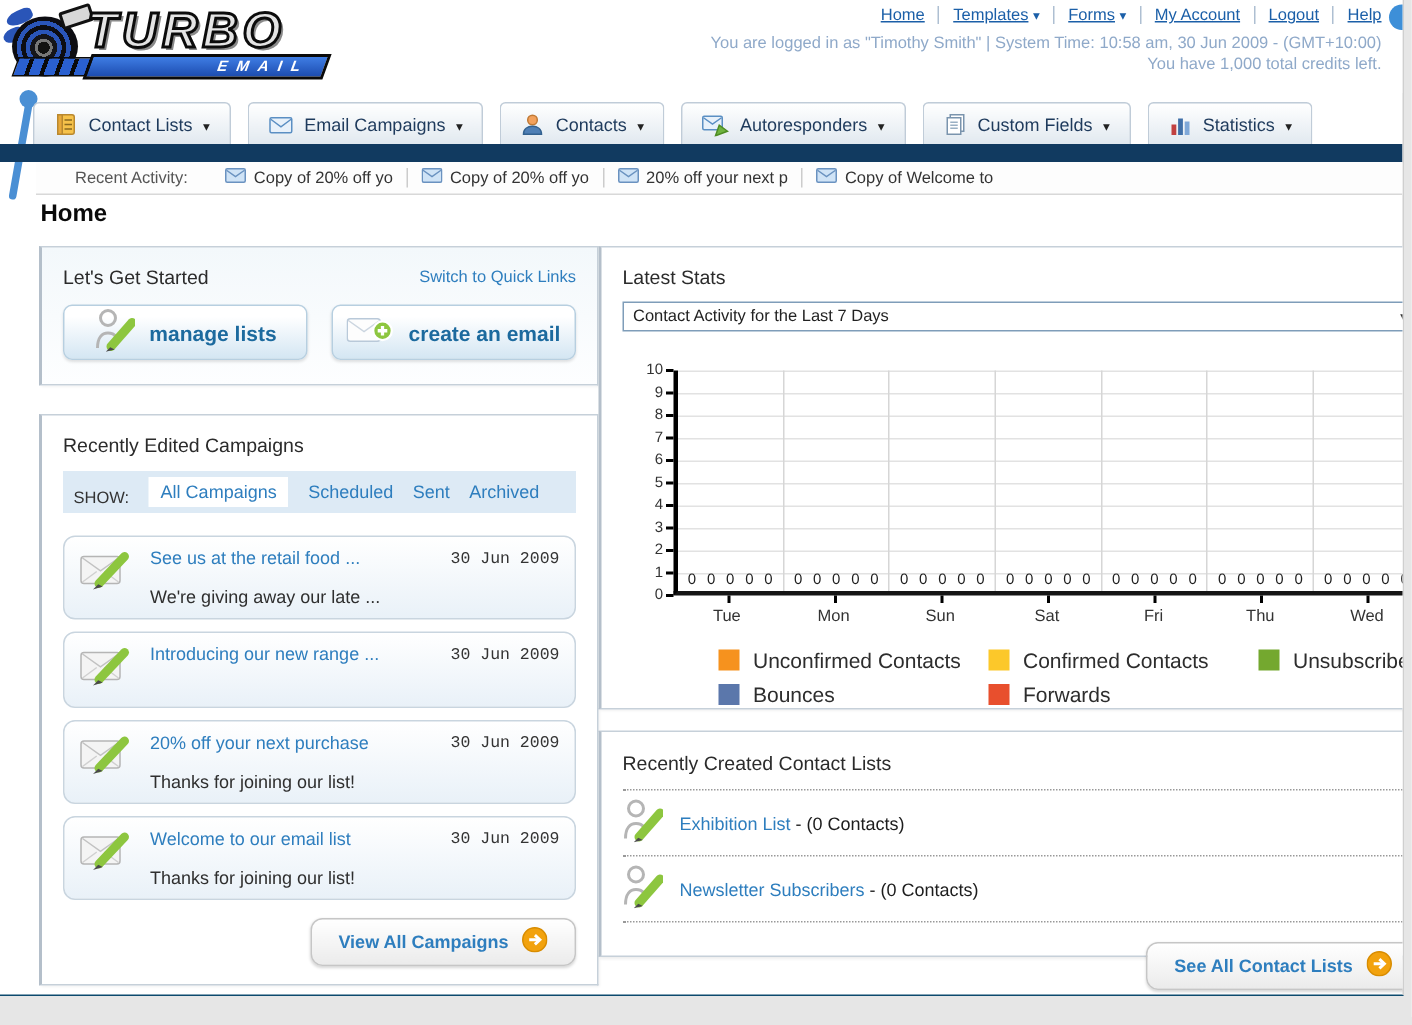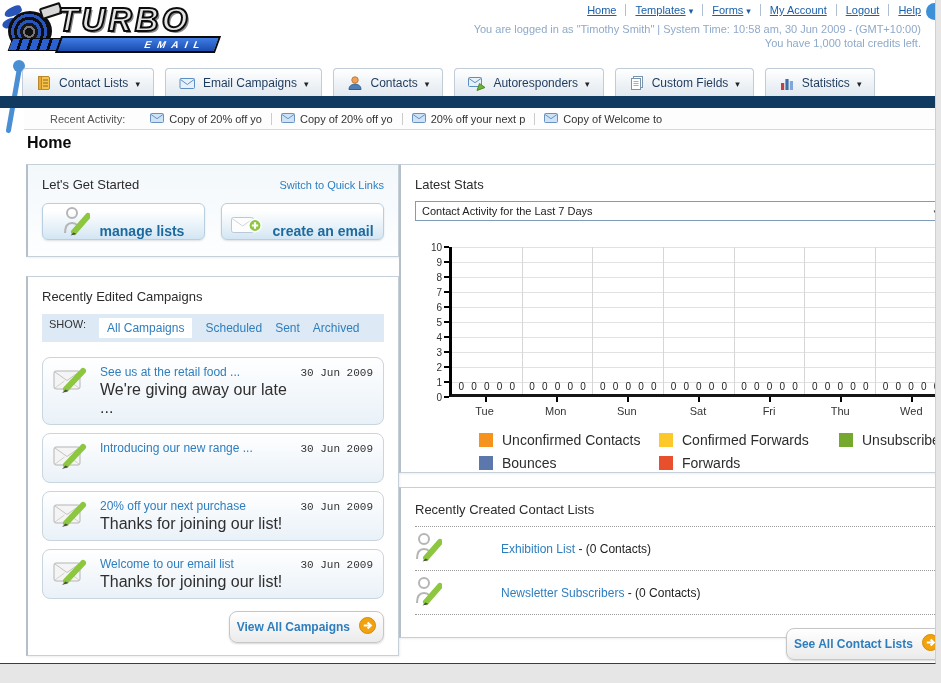--- a/index.html
+++ b/index.html
@@ -67,40 +67,40 @@
 
   .panel { background:#fff; border:1px solid #c6d0d9; border-left:2px solid #b4bfca;
            box-shadow:1px 1px 2px rgba(0,0,0,.07); padding:12px 14px; }
 
   
   .gs-panel { height:93px; margin-bottom:19px; background:linear-gradient(#f3f8fb,#fdfeff); }
   .panel-head { display:flex; justify-content:space-between; align-items:center; }
   .panel-title { font-size:13px; color:#2b2b2b; }
   .switch-link { font-size:11px; color:#2e7ebe; cursor:pointer; }
   .gs-buttons { display:flex; gap:16px; margin-top:11px; }
-  .gs-btn { flex:1; display:flex; align-items:flex-end; justify-content:center; gap:10px; height:37px;
+  .gs-btn { flex:1; display:flex; align-items:center; justify-content:center; gap:10px; height:37px;
             background:linear-gradient(#ffffff 20%,#d4e6f3); border:1px solid #b7cfe0; border-radius:6px;
             color:#1c6a9e; font-weight:bold; font-size:14px; box-shadow:0 1px 2px rgba(0,0,0,.12); cursor:pointer; }
 
   
   .camp-panel { min-height:316px; }
-  .show-bar { display:flex; align-items:flex-start; gap:13px; background:#ddeaf5; padding:4px 7px; margin:10px 0 15px; }
+  .show-bar { display:flex; align-items:flex-end; gap:13px; background:#ddeaf5; padding:4px 7px; margin:10px 0 15px; }
   .show-label { font-size:11px; color:#333; }
   .filter { font-size:12px; color:#2e7ebe; cursor:pointer; }
   .filter.active { background:#fff; color:#2e7ebe; padding:3px 8px; }
   .camp-item { display:flex; align-items:flex-start; border:1px solid #c9d5df; border-radius:8px;
                background:linear-gradient(#ffffff,#e9f1f8); padding:7px 10px; margin-bottom:8px; min-height:44px; cursor:pointer; }
   .camp-icon { flex:none; margin-right:11px; }
   .camp-text { flex:1; }
   .camp-title { font-size:12px; color:#2e7ebe; cursor:pointer; }
-  .camp-sub { font-size:16px; color:#2f2f2f; margin-top:2px; }
+  .camp-sub { font-size:12px; color:#2f2f2f; margin-top:12px; }
   .camp-date { font-size:11px; color:#333; margin-top:2px;font-family:Liberation Mono, monospace; }
   .view-row { display:flex; justify-content:flex-end; margin-top:12px; }
   .pill-btn { display:flex; align-items:center; gap:9px; background:linear-gradient(#ffffff,#ebebeb);
-              border:1px solid #c6c6c6; border-radius:8px; padding:5px 7px; color:#2e7ebe; font-weight:bold;
+              border:1px solid #c6c6c6; border-radius:8px; padding:5px 18px; color:#2e7ebe; font-weight:bold;
               font-size:12px; box-shadow:0 1px 2px rgba(0,0,0,.16); cursor:pointer; }
 
   
   .stats-panel { height:309px; margin-bottom:14px; }
   .stats-select { margin-top:9px; height:20px; border:1px solid #7f9db9; background:#fff; display:flex;
                   align-items:center; justify-content:space-between; padding:0 6px; font-size:11px; color:#222; cursor:pointer; }
   .sel-caret::after { content:"▼"; font-size:8px; color:#333; }
   .chart-area { margin:26px 0 0 8px; }
   .chart-flex { display:flex; }
   .y-col { width:26px; position:relative; height:153px; flex:none; }
@@ -117,21 +117,21 @@
   .x-lab::before { content:""; position:absolute; left:50%; top:0; width:2px; height:5px; background:#000; }
   .legend { margin:15px 0 0 56px; display:grid; grid-template-columns:180px 180px auto; row-gap:7px; }
   .legend-item { display:flex; align-items:center; gap:9px; font-size:14px; color:#2d2d2d; }
   .swatch { width:14px; height:14px; flex:none; }
 
   
   .cl-panel { height:151px; }
   .cl-head { padding-bottom:8px; border-bottom:1px dotted #999; }
   .cl-item { display:flex; align-items:center; gap:11px; padding:5px 0; border-bottom:1px dotted #999;
              font-size:12px; }
-  .cl-name { color:#2e7ebe; cursor:pointer;margin-left:48px; }
+  .cl-name { color:#2e7ebe; cursor:pointer; }
   .cl-detail { color:#1d1d1d; }
   .see-row { display:flex; justify-content:flex-end; margin-top:13px; }
 </style>
 </head>
 <body>
 
 <div class="page">
   <div class="main">
 
     <div class="header">
@@ -531,21 +531,21 @@
                     </div>
                 </div>
               </div>
               <div class="legend" id="legend">
                   <div class="legend-item">
                     <span class="swatch" style="background: rgb(246, 146, 30);"></span>
                     <span>Unconfirmed Contacts</span>
                   </div>
                   <div class="legend-item">
                     <span class="swatch" style="background: rgb(252, 200, 42);"></span>
-                    <span>Confirmed Forwards</span>
+                    <span>Confirmed Contacts</span>
                   </div>
                   <div class="legend-item">
                     <span class="swatch" style="background: rgb(116, 168, 47);"></span>
                     <span>Unsubscribes</span>
                   </div>
                   <div class="legend-item">
                     <span class="swatch" style="background: rgb(91, 119, 171);"></span>
                     <span>Bounces</span>
                   </div>
                   <div class="legend-item">

